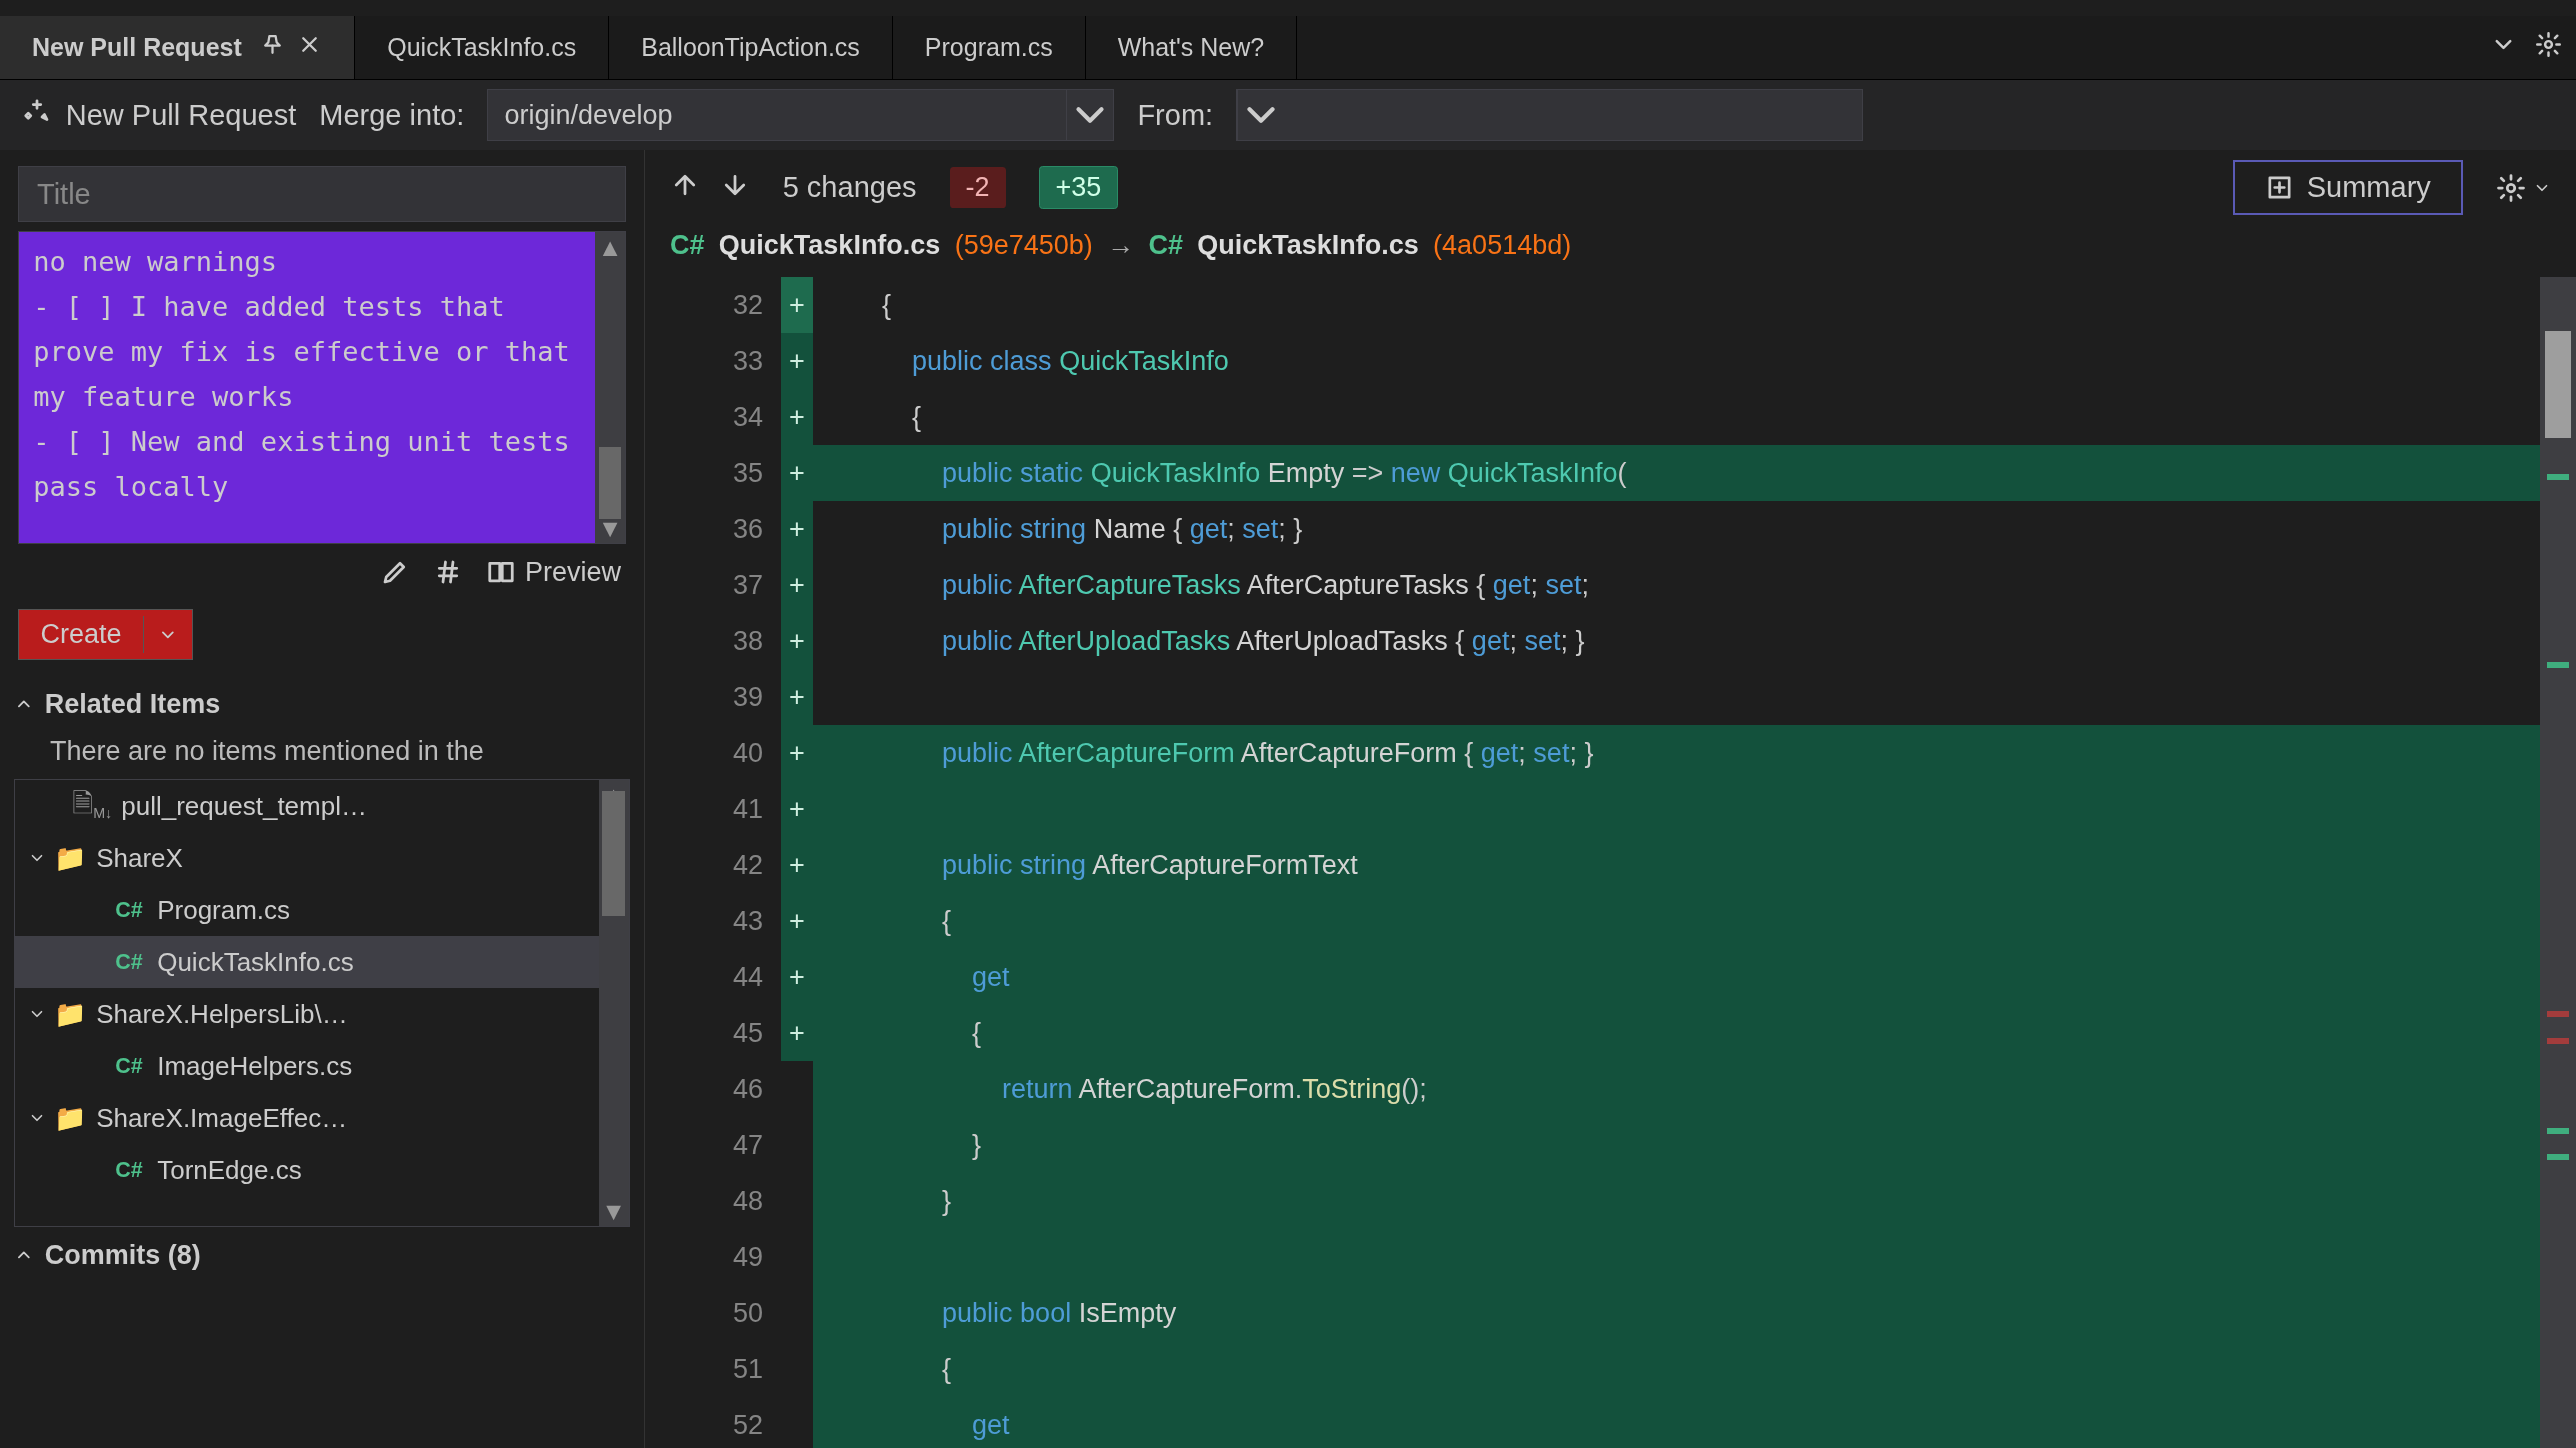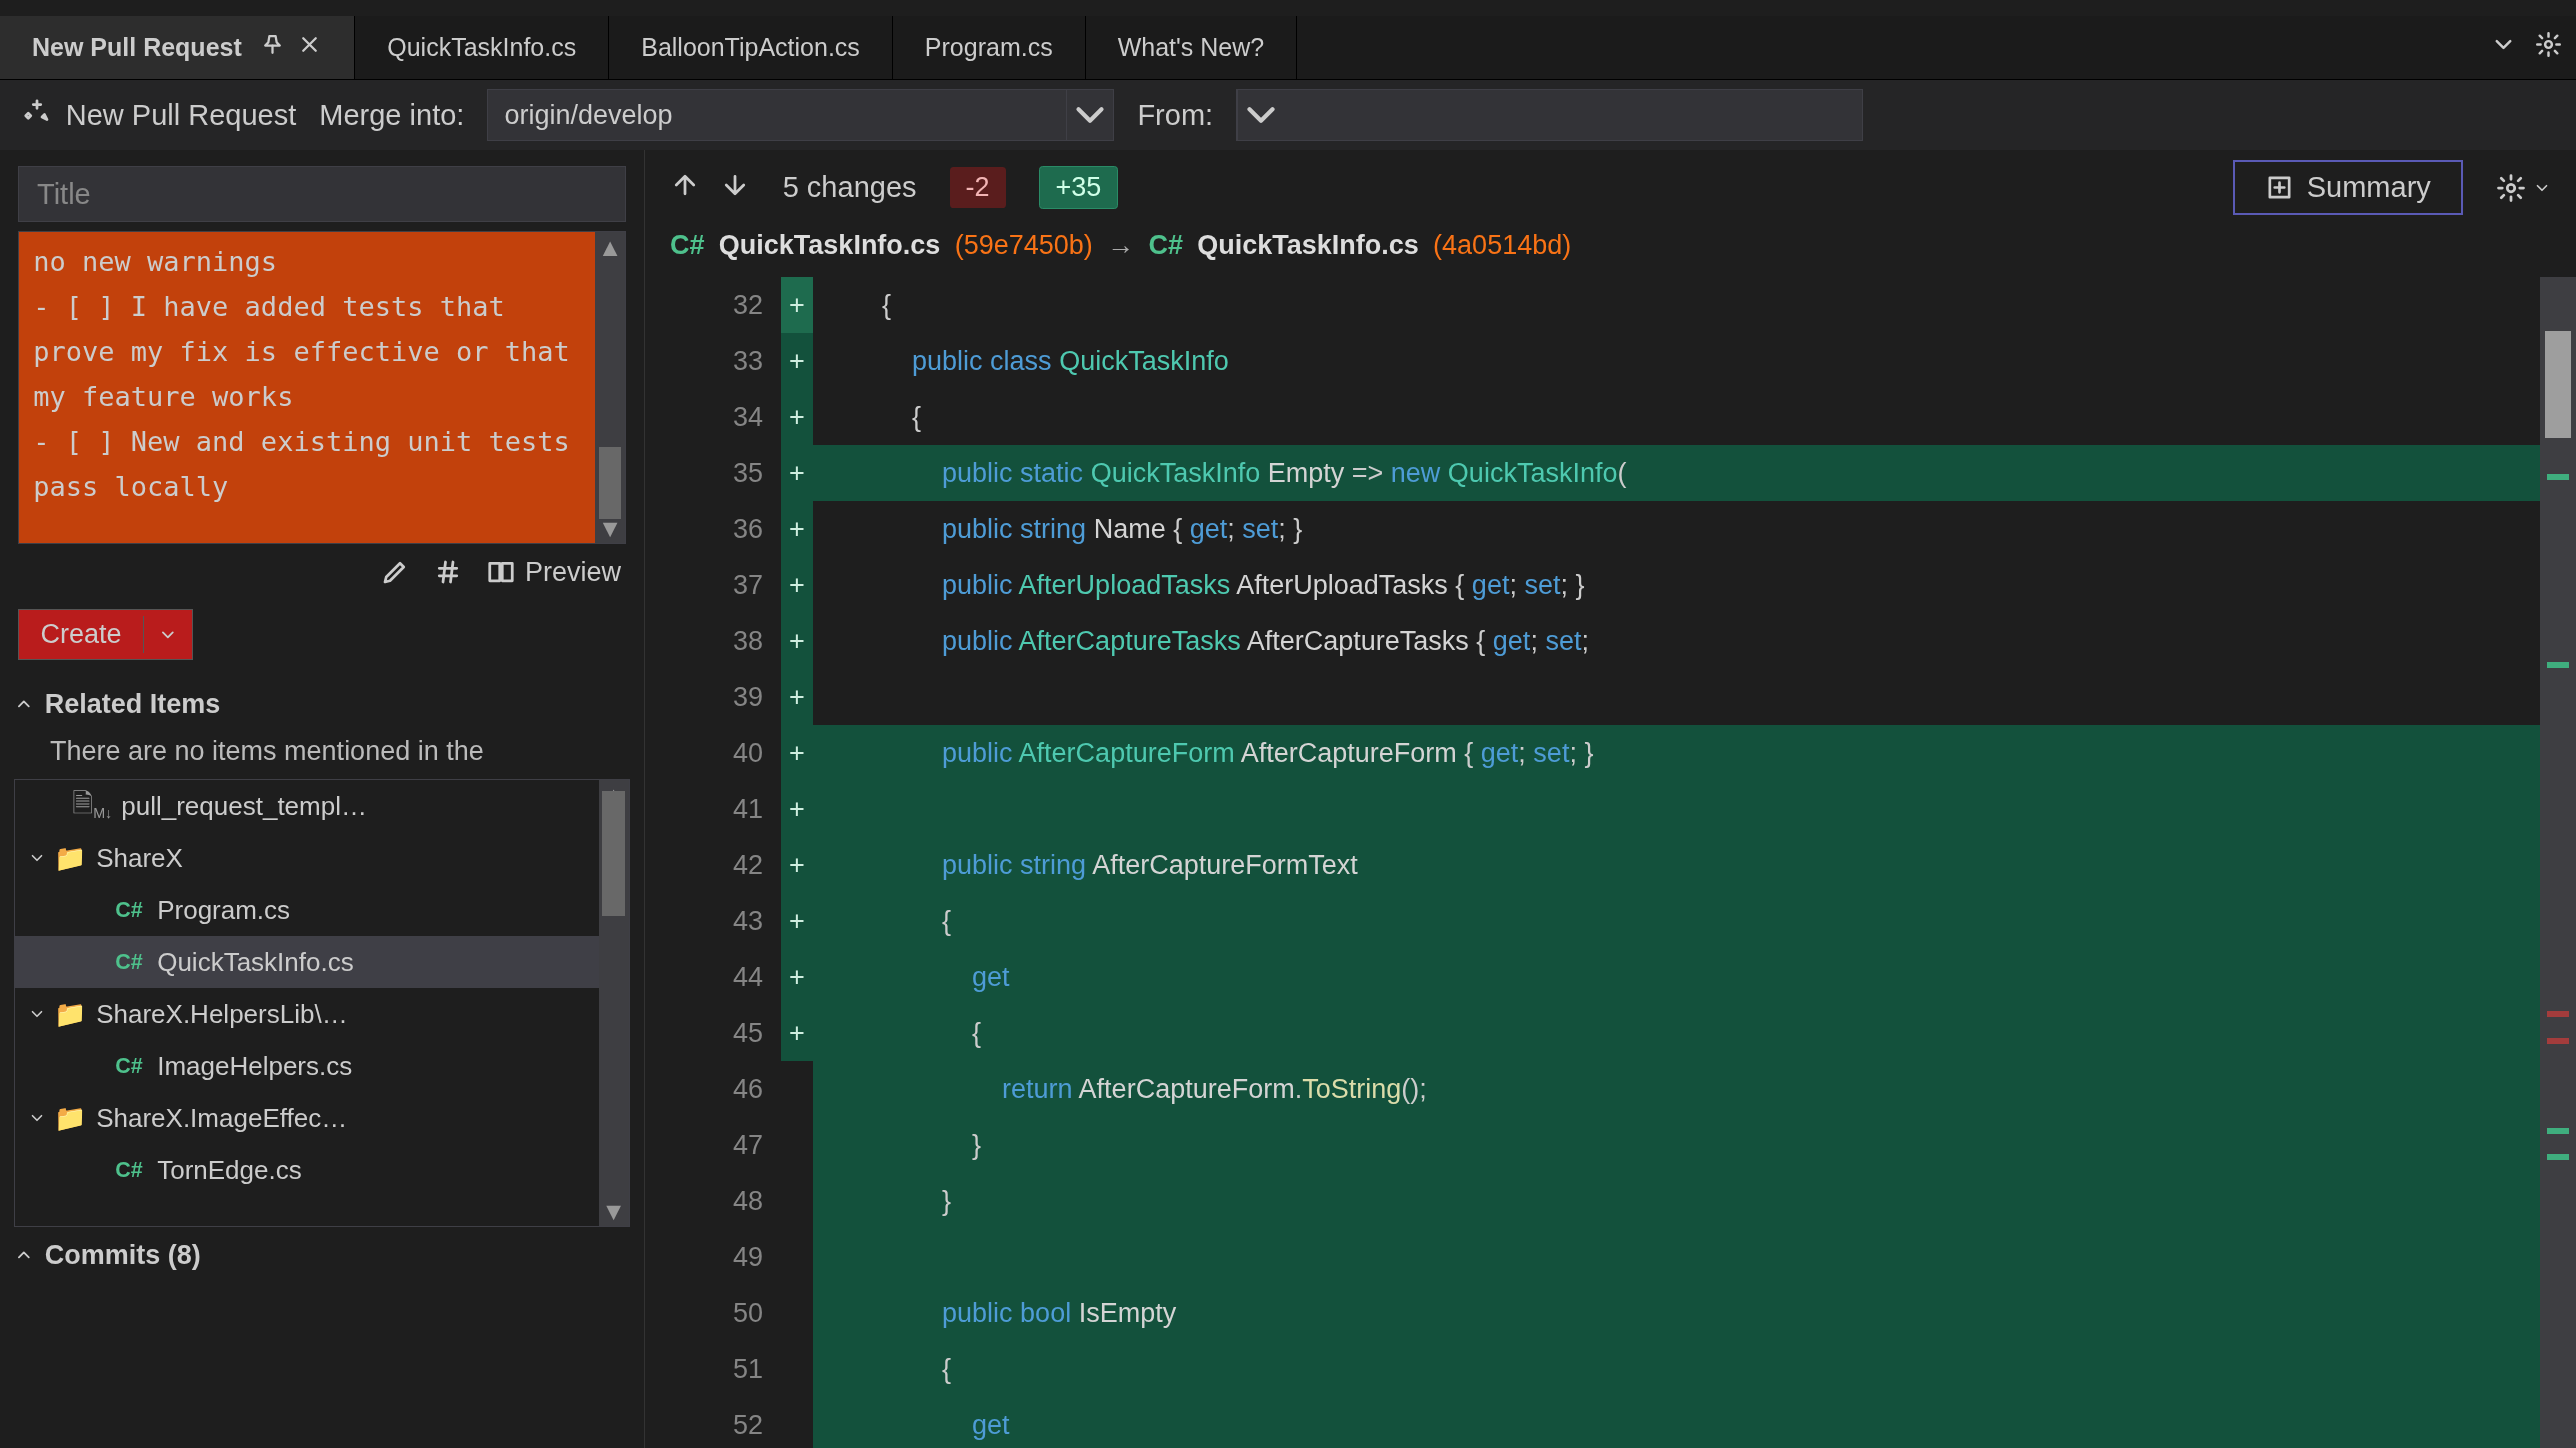--- a/index.html
+++ b/index.html
@@ -29,21 +29,21 @@
 .combo.merge { width:627px; }
 .combo.from { width:627px; }
 
 
 .body { flex:1; display:flex; overflow:hidden; }
 
 
 .left-panel { width:645px; background:#1e1e1e; display:flex; flex-direction:column; border-right:0.9px solid #333; position:relative; }
 .title-input { margin:16px 18px 9px 18px; background:#333337; border:0.9px solid #3f3f46; height:56px; padding:0 18px; font-size:29px; color:#888; display:flex; align-items:center; }
 .desc-wrap { margin:0 18px; border:0.9px solid #3f3f46; height:313px; display:flex; }
-.desc-text { flex:1; background:#c2410c; color:#ccc; font-family:Consolas,monospace; font-size:27px; line-height:45px; padding:7.2px 14.3px; white-space:pre-wrap; overflow:hidden; }
+.desc-text { flex:1; background:#6d28d9; color:#ccc; font-family:Consolas,monospace; font-size:27px; line-height:45px; padding:7.2px 14.3px; white-space:pre-wrap; overflow:hidden; }
 .desc-scroll { width:30px; background:#3e3e42; position:relative; }
 .desc-scroll .thumb { position:absolute; left:3.6px; right:3.6px; top:215px; height:72px; background:#686868; }
 .desc-scroll .arr { position:absolute; left:0; right:0; height:30px; display:flex; align-items:center; justify-content:center; color:#999; }
 .desc-scroll .arr.up{top:0;} .desc-scroll .arr.down{bottom:0;}
 .desc-tools { display:flex; justify-content:flex-end; gap:23px; padding:12.5px 23px; align-items:center; }
 .desc-tools .btn { display:flex; align-items:center; gap:9px; color:#ccc; font-size:27px; }
 .desc-tools svg { width:30px; height:30px; }
 
 .create-row { padding:9px 18px; }
 .create-btn { display:inline-flex; align-items:center; background:#b91c1c; border:0.9px solid #555; }
@@ -381,22 +381,22 @@
             <div style="background: rgb(19, 81, 60);">+</div>
             <div style="background: rgb(19, 81, 60);">+</div>
             <div style="background: rgb(19, 81, 60);">+</div>
           </div>
         <div class="code-main" id="code-main">
             <div class="line ">        {</div>
             <div class="line ">            <span class="kw">public</span> <span class="kw">class</span> <span class="tp">QuickTaskInfo</span></div>
             <div class="line ">            {</div>
             <div class="line added current">                <span class="kw">public</span> <span class="kw">static</span> <span class="tp">QuickTaskInfo</span> <span class="id">Empty</span> =&gt; <span class="kw">new</span> <span class="tp">QuickTaskInfo</span>(</div>
             <div class="line ">                <span class="kw">public</span> <span class="kw">string</span> <span class="id">Name</span> { <span class="kw">get</span>; <span class="kw">set</span>; }</div>
+            <div class="line ">                <span class="kw">public</span> <span class="tp">AfterCaptureTasks</span> <span class="id">AfterCaptureTasks</span> { <span class="kw">get</span>; <span class="kw">set</span>;</div>
             <div class="line ">                <span class="kw">public</span> <span class="tp">AfterUploadTasks</span> <span class="id">AfterUploadTasks</span> { <span class="kw">get</span>; <span class="kw">set</span>; }</div>
-            <div class="line ">                <span class="kw">public</span> <span class="tp">AfterCaptureTasks</span> <span class="id">AfterCaptureTasks</span> { <span class="kw">get</span>; <span class="kw">set</span>;</div>
             <div class="line "></div>
             <div class="line added">                <span class="kw">public</span> <span class="tp">AfterCaptureForm</span> <span class="id">AfterCaptureForm</span> { <span class="kw">get</span>; <span class="kw">set</span>; }</div>
             <div class="line added"></div>
             <div class="line added">                <span class="kw">public</span> <span class="kw">string</span> <span class="id">AfterCaptureFormText</span></div>
             <div class="line added">                {</div>
             <div class="line added">                    <span class="kw">get</span></div>
             <div class="line added">                    {</div>
             <div class="line added">                        <span class="kw">return</span> <span class="id">AfterCaptureForm</span>.<span class="fn2">ToString</span>();</div>
             <div class="line added">                    }</div>
             <div class="line added">                }</div>

